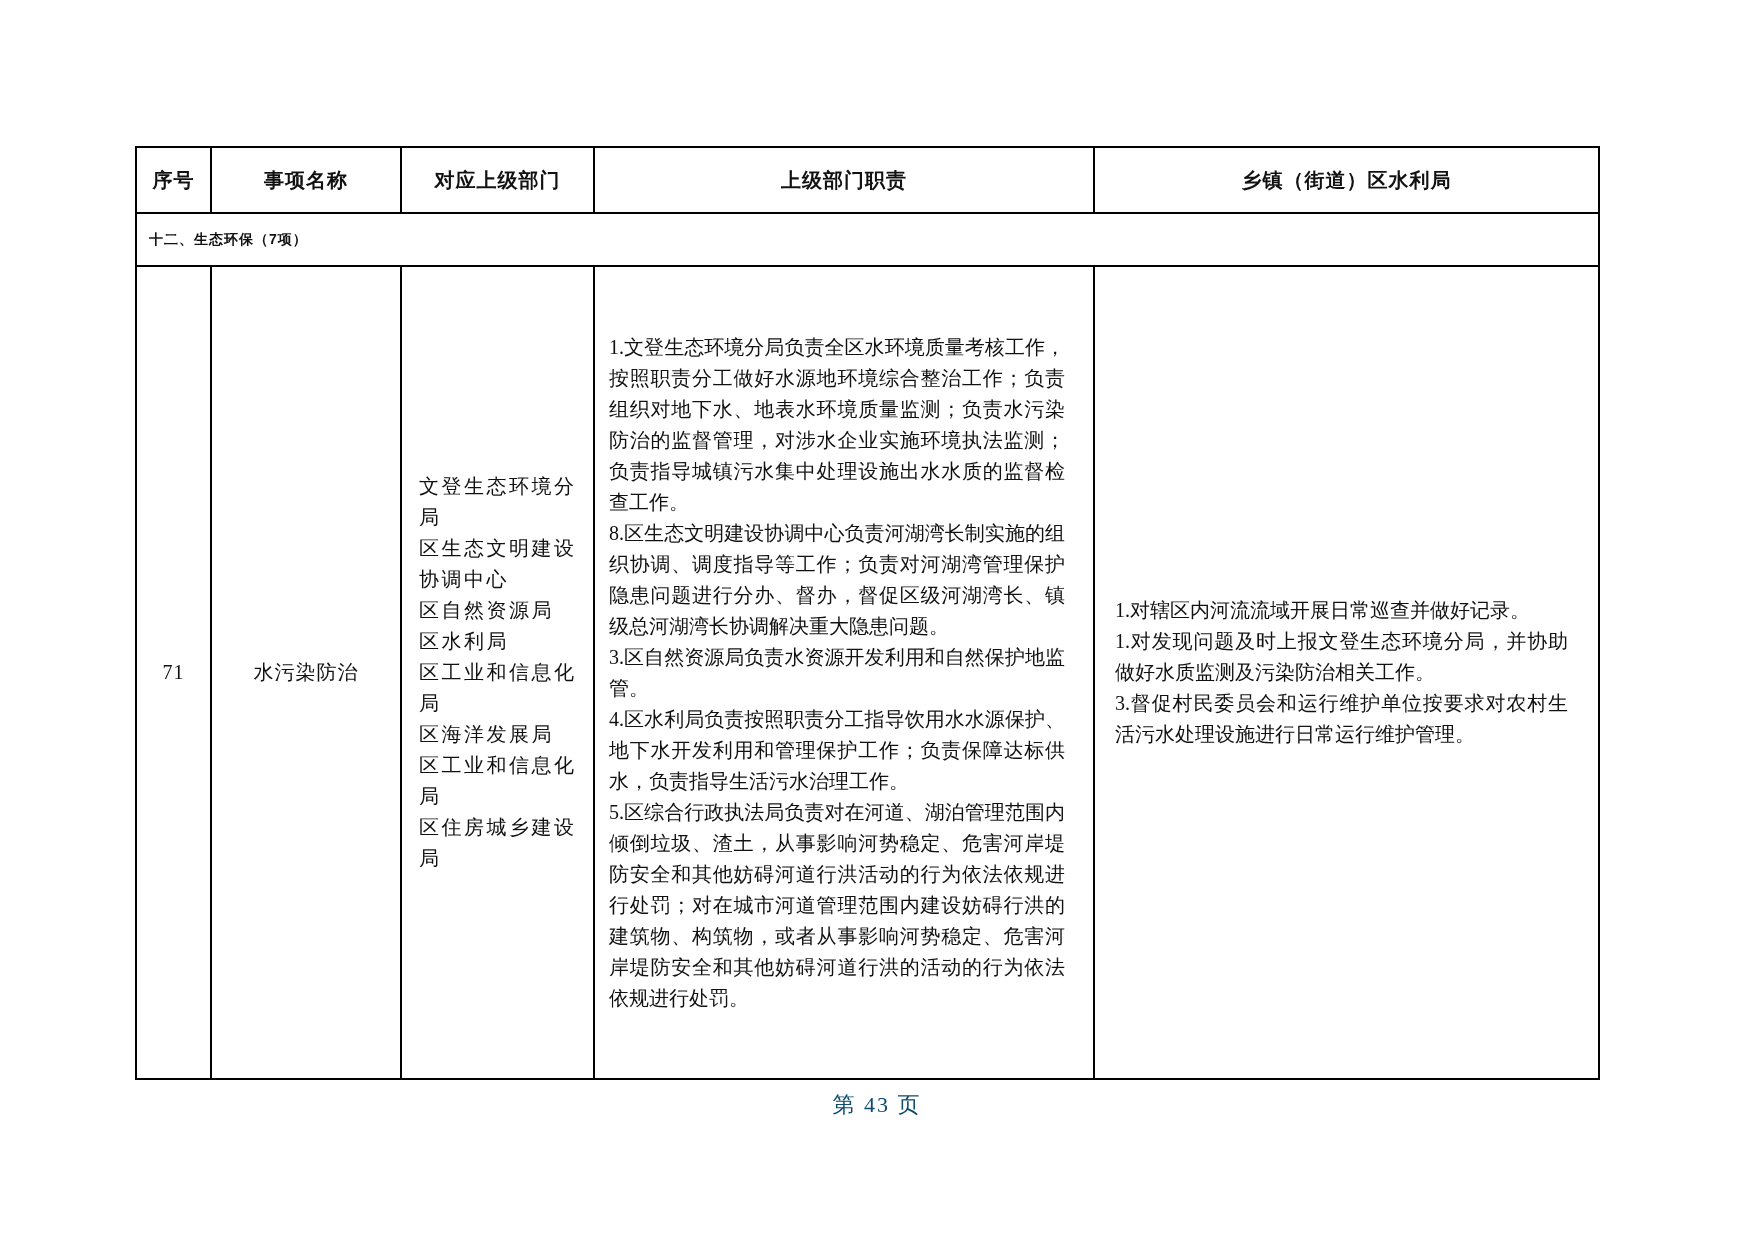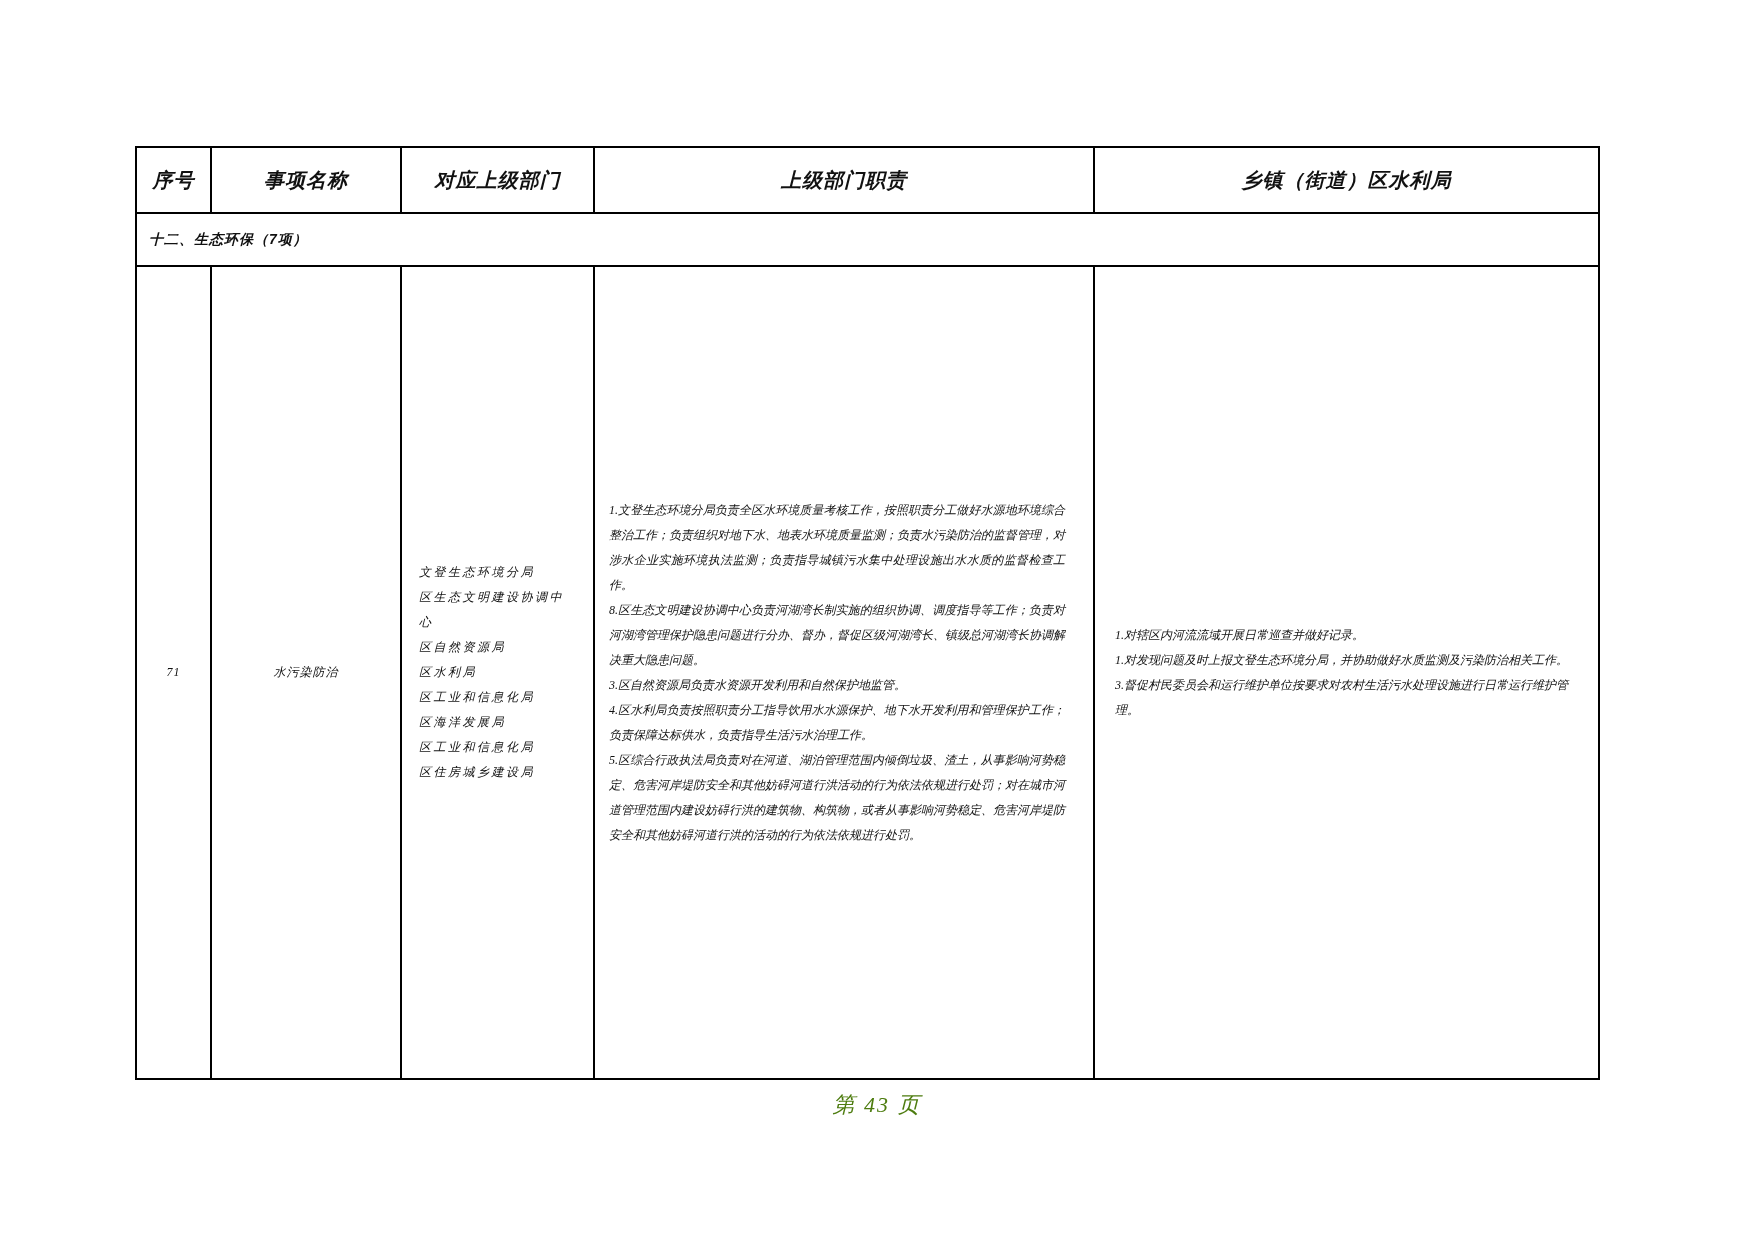--- a/index.html
+++ b/index.html
@@ -8,21 +8,20 @@
     background: #ffffff;
   }
   .page {
     position: relative;
     width: 1754px;
     height: 1240px;
     background: #ffffff;
     color: #111111;
     font-family: "Liberation Serif", serif;
     overflow: hidden;
-    font-style: italic;
   }
   .doc-table {
     position: absolute;
     left: 135px;
     top: 146px;
     width: 1465px;
     height: 934px;
     border: 2px solid #000;
     box-sizing: border-box;
     display: grid;
@@ -53,22 +52,22 @@
     display: flex;
     align-items: center;
     padding-left: 12px;
     font-family: "Liberation Sans", sans-serif;
     font-weight: bold;
     font-size: 14px;
     letter-spacing: 1px;
   }
   .body-cell {
     font-family: "Liberation Serif", serif;
-    font-size: 12px;
-    line-height: 25px;
+    font-size: 20px;
+    line-height: 31px;
   }
   .center-cell {
     display: flex;
     align-items: center;
     justify-content: center;
     letter-spacing: 1px;
   }
   .vcenter-cell {
     display: flex;
     flex-direction: column;
@@ -87,21 +86,21 @@
   }
   .footer {
     position: absolute;
     left: 0;
     top: 1090px;
     width: 1754px;
     text-align: center;
     font-family: "Liberation Serif", serif;
     font-size: 22px;
     letter-spacing: 2px;
-    color: #4d7c0f;
+    color: #0c4a6e;
   }
 </style>
 </head>
 <body>
 
 <div class="page">
 
   <div class="doc-table">
 
     <div class="cell th">序号</div>

